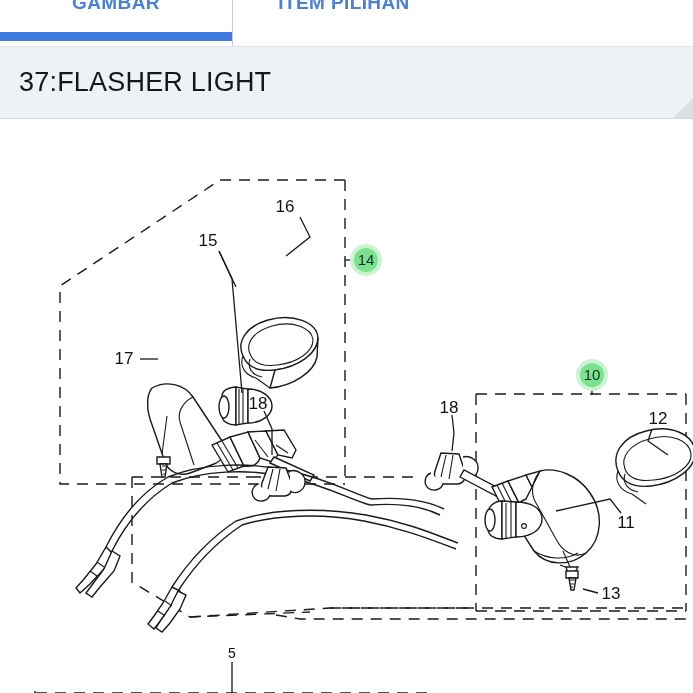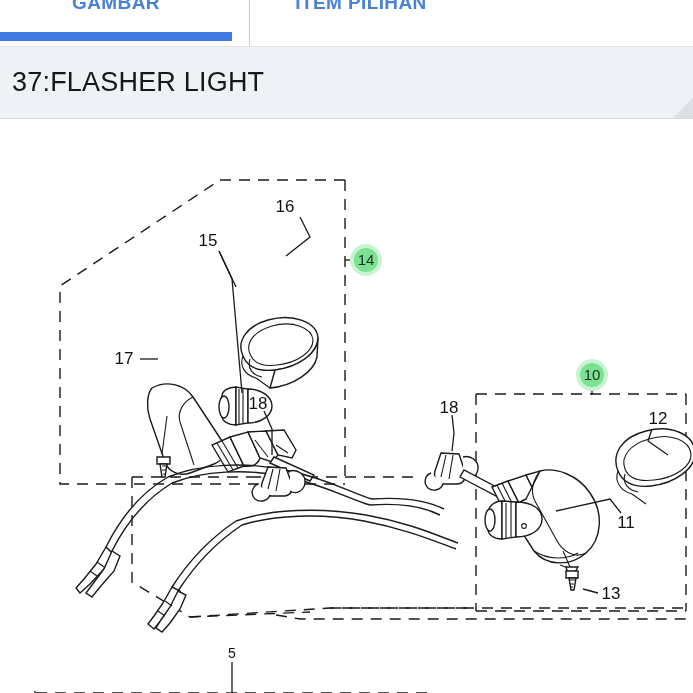--- a/index.html
+++ b/index.html
@@ -36,21 +36,21 @@
     height: 46px;
     box-sizing: border-box;
     display: flex;
     align-items: flex-start;
     justify-content: center;
     cursor: pointer;
     background: #ffffff;
   }
   .tab-0 { width: 232px; }
   .tab-1 { width: 238px; border-left: 1px solid #c8ccd2; }
-  .tab-2 { width: 223px; border-left: 1px solid #c8ccd2; margin-left: 17px; }
+  .tab-2 { width: 223px; border-left: 1px solid #c8ccd2; }
   .tab-label {
     font-size: 19px;
     font-weight: bold;
     letter-spacing: 0.4px;
     color: #4a81d8;
     line-height: 1;
     margin-top: -7px;
     white-space: nowrap;
   }
   .tab-underline {
@@ -72,21 +72,21 @@
     background: #eef1f5;
     border-top: 1px solid #dfe3e8;
     border-bottom: 1px solid #d6dae0;
     box-sizing: border-box;
     display: flex;
     align-items: center;
   }
   .title-text {
     font-size: 27px;
     color: #15171a;
-    padding-left: 12px;
+    padding-left: 19px;
     letter-spacing: 0.2px;
     line-height: 1;
     white-space: nowrap;
   }
   .resize-corner {
     position: absolute;
     right: 0;
     bottom: 0;
     width: 22px;
     height: 22px;

